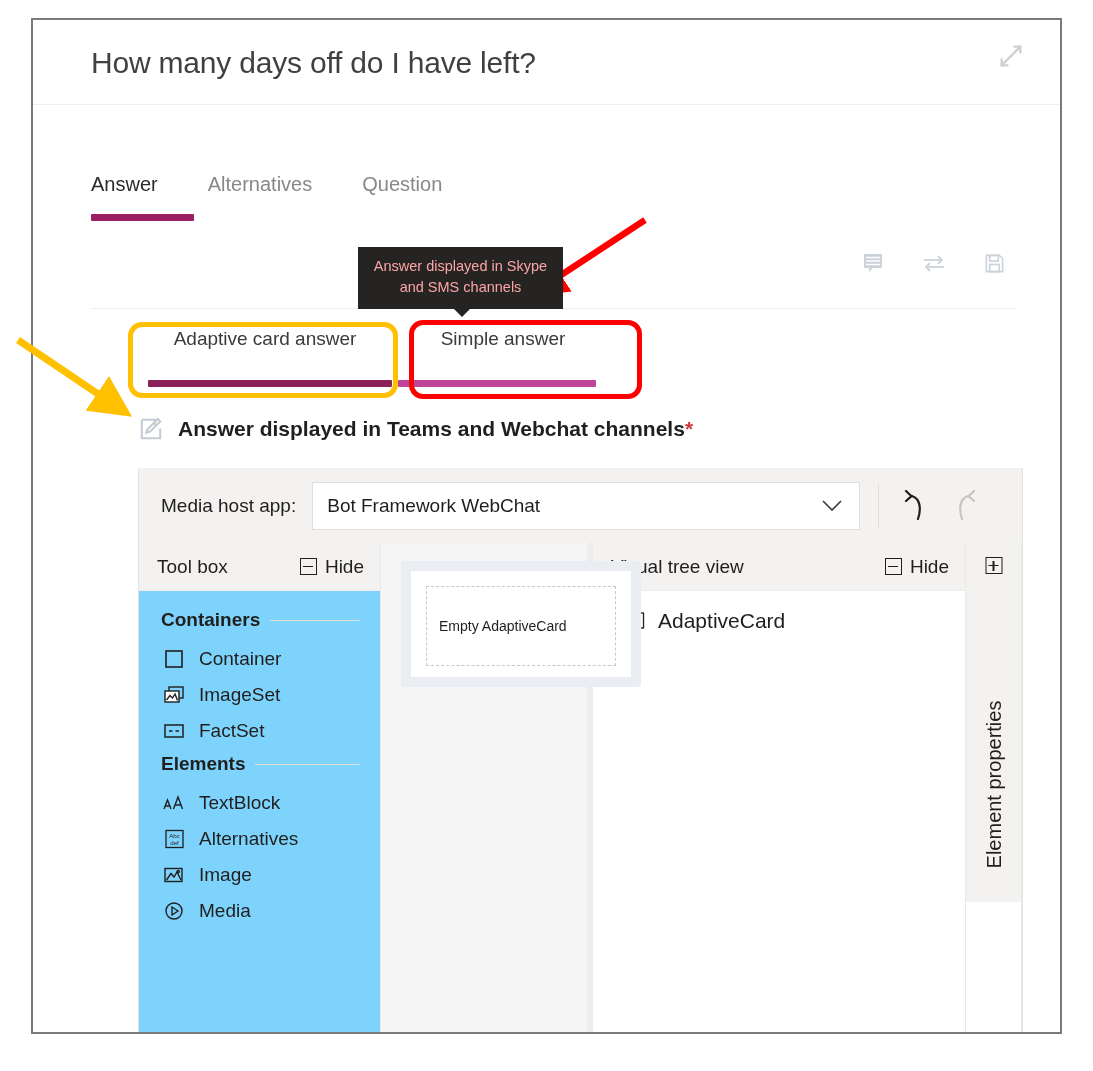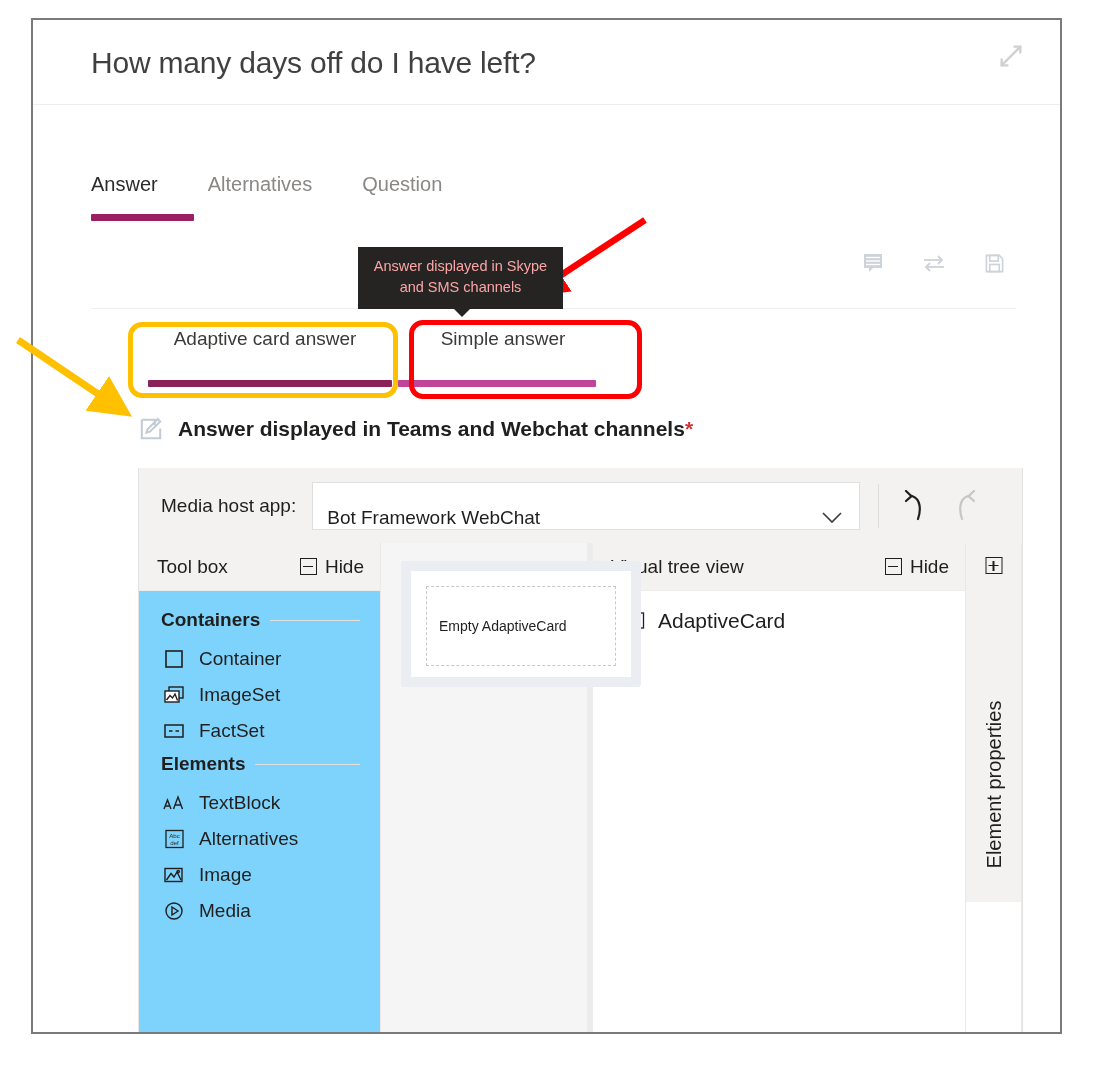--- a/index.html
+++ b/index.html
@@ -226,21 +226,21 @@
     color: #201f1e;
     margin-right: 16px;
     white-space: nowrap;
   }
   .host-select {
     width: 548px;
     height: 48px;
     background: #ffffff;
     border: 1px solid #e1dfdd;
     display: flex;
-    align-items: flex-end;
+    align-items: center;
     justify-content: space-between;
     padding: 0 16px 0 14px;
     font-size: 19px;
     color: #201f1e;
     cursor: pointer;
   }
   .chev { color: #404040; }
   .host-divider {
     width: 1px; height: 44px;
     background: #dedede;

